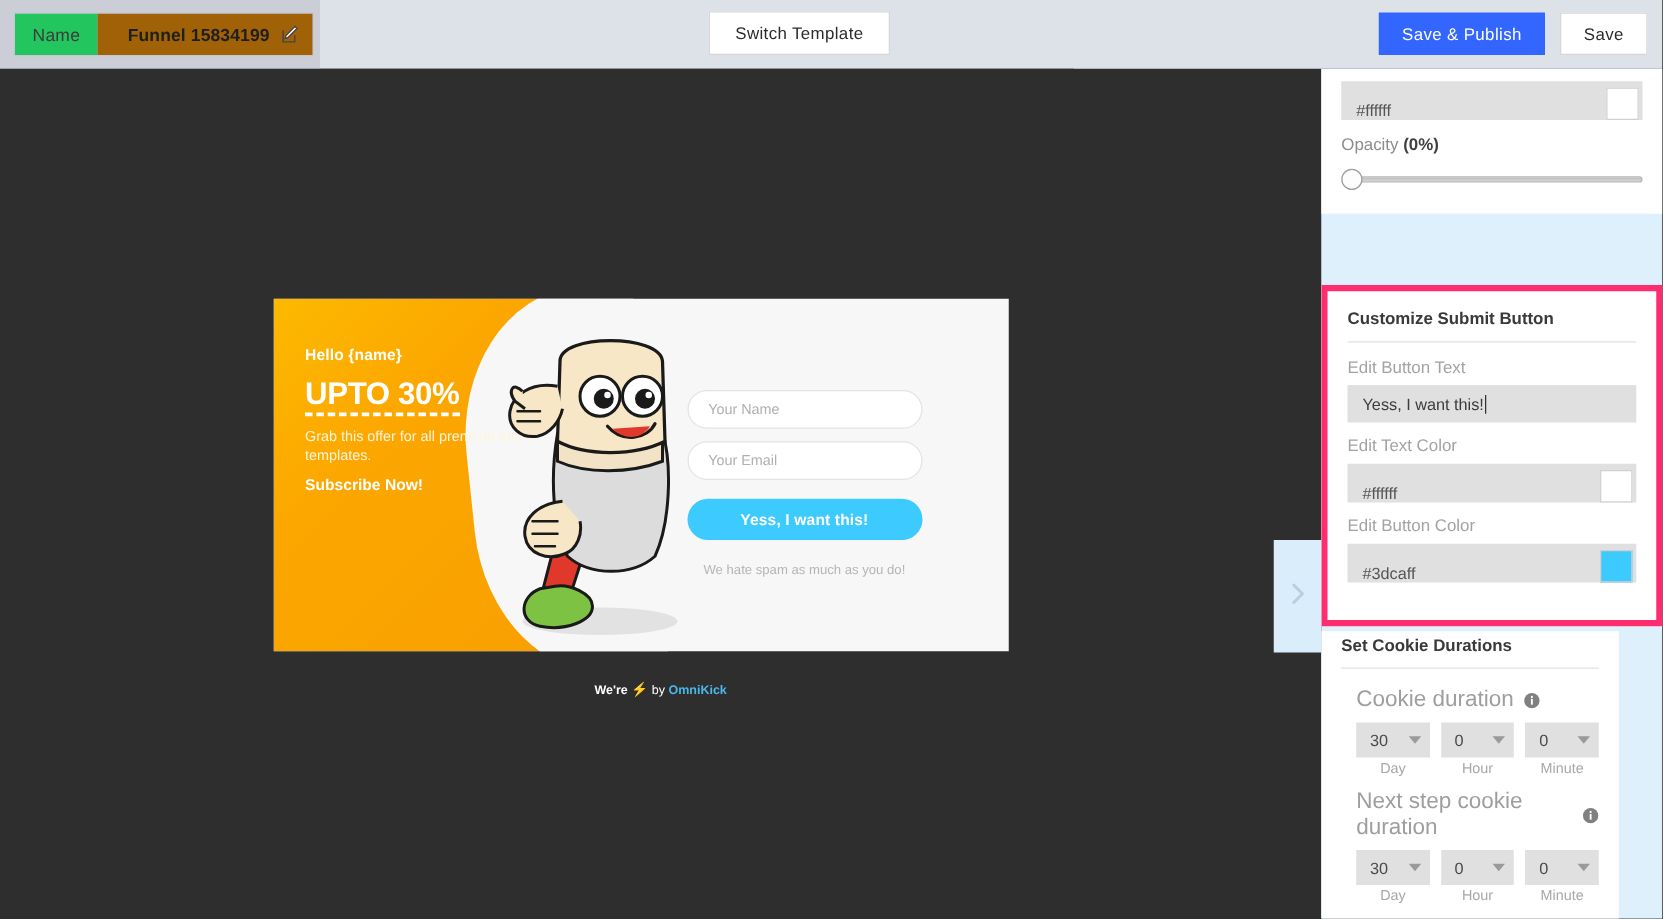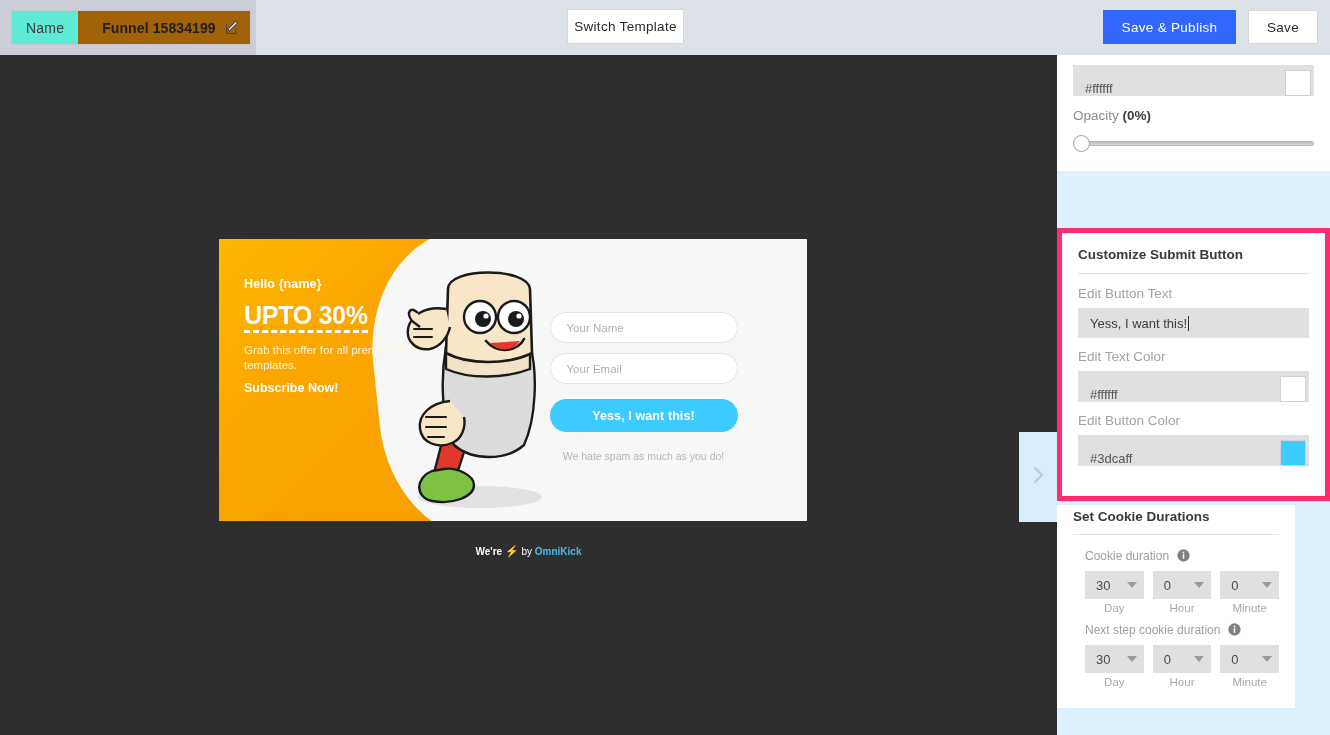--- a/index.html
+++ b/index.html
@@ -19,21 +19,21 @@
   .topbar-left-bg {
     position: absolute; left: 0; top: 0; width: 256px; height: 55px;
     background: #cbced6;
   }
   .name-tabgroup {
     position: absolute; left: 12px; top: 11px; height: 33px;
     display: flex; align-items: stretch;
     box-shadow: 0 0 0 1px rgba(0,0,0,0.03);
   }
   .name-label {
-    background: #5eead4; color: #3c3c3c;
+    background: #22c55e; color: #3c3c3c;
     font-size: 14px; display: flex; align-items: center;
     padding: 1px 14px; letter-spacing: .2px;
   }
   .name-value-box {
     background: #a16207; display: flex; align-items: center;
     padding: 0 10px 0 24px; gap: 8px;
   }
   .name-value-text {
     font-size: 14px; color: #1f1f1f; font-weight: 600;
     max-width: 116px; overflow: hidden; white-space: nowrap;
@@ -41,21 +41,21 @@
   }
   .edit-icon { width: 16px; height: 16px; display: block; }
 
   .btn {
     font-family: "Liberation Sans", sans-serif;
     font-size: 13.5px; cursor: pointer; border: none;
     display: inline-flex; align-items: center; justify-content: center;
   }
   .switch-template {
     position: absolute; left: 567px; top: 9px;
-    width: 117px; height: 35px;
+    width: 145px; height: 35px;
     background: #ffffff; color: #2b2b2b;
     border: 1px solid #d6d6d6;
     letter-spacing: .3px;
   }
   .save-publish {
     position: absolute; left: 1103px; top: 10px;
     width: 133px; height: 34px;
     background: #3366ff; color: #ffffff;
     letter-spacing: .3px;
   }
@@ -206,21 +206,21 @@
   .caret {
     display: inline-block; width: 1px; height: 15px; background: #333;
     margin-left: 1px;
   }
   .gap10 { height: 11px; }
 
   
   .cookie-card { position: absolute; left: 0; top: 450px; width: 238px; background: #ffffff; padding: 4px 16px 20px; }
   .ck-title { font-size: 13.5px; font-weight: bold; color: #3a3a3a; }
   .ck-rule { height: 1px; background: #e2e2e2; margin: 10px 0 14px; }
-  .ck-label { font-size: 12px; color: #9e9e9e; display: flex; align-items: center; gap: 8px; padding-left: 12px;}
+  .ck-label { font-size: 18px; color: #9e9e9e; display: flex; align-items: center; gap: 8px; padding-left: 12px;}
   .selrow { display: flex; gap: 9px; margin-top: 8px; padding-left: 12px;}
   .selcol { width: 73px; }
   .sel {
     height: 28px; background: #e0e0e0; display: flex; align-items: center;
     justify-content: space-between; padding: 0 7px 0 11px;
     font-size: 13px; color: #4a4a4a; cursor: pointer;
   }
   .caret-dn { width: 0; height: 0; border-left: 5px solid transparent; border-right: 5px solid transparent; border-top: 6px solid #9a9a9a; }
   .selcap { text-align: center; font-size: 11.5px; color: #a8a8a8; margin-top: 3px; }
   .nextgap { height: 9px; }

